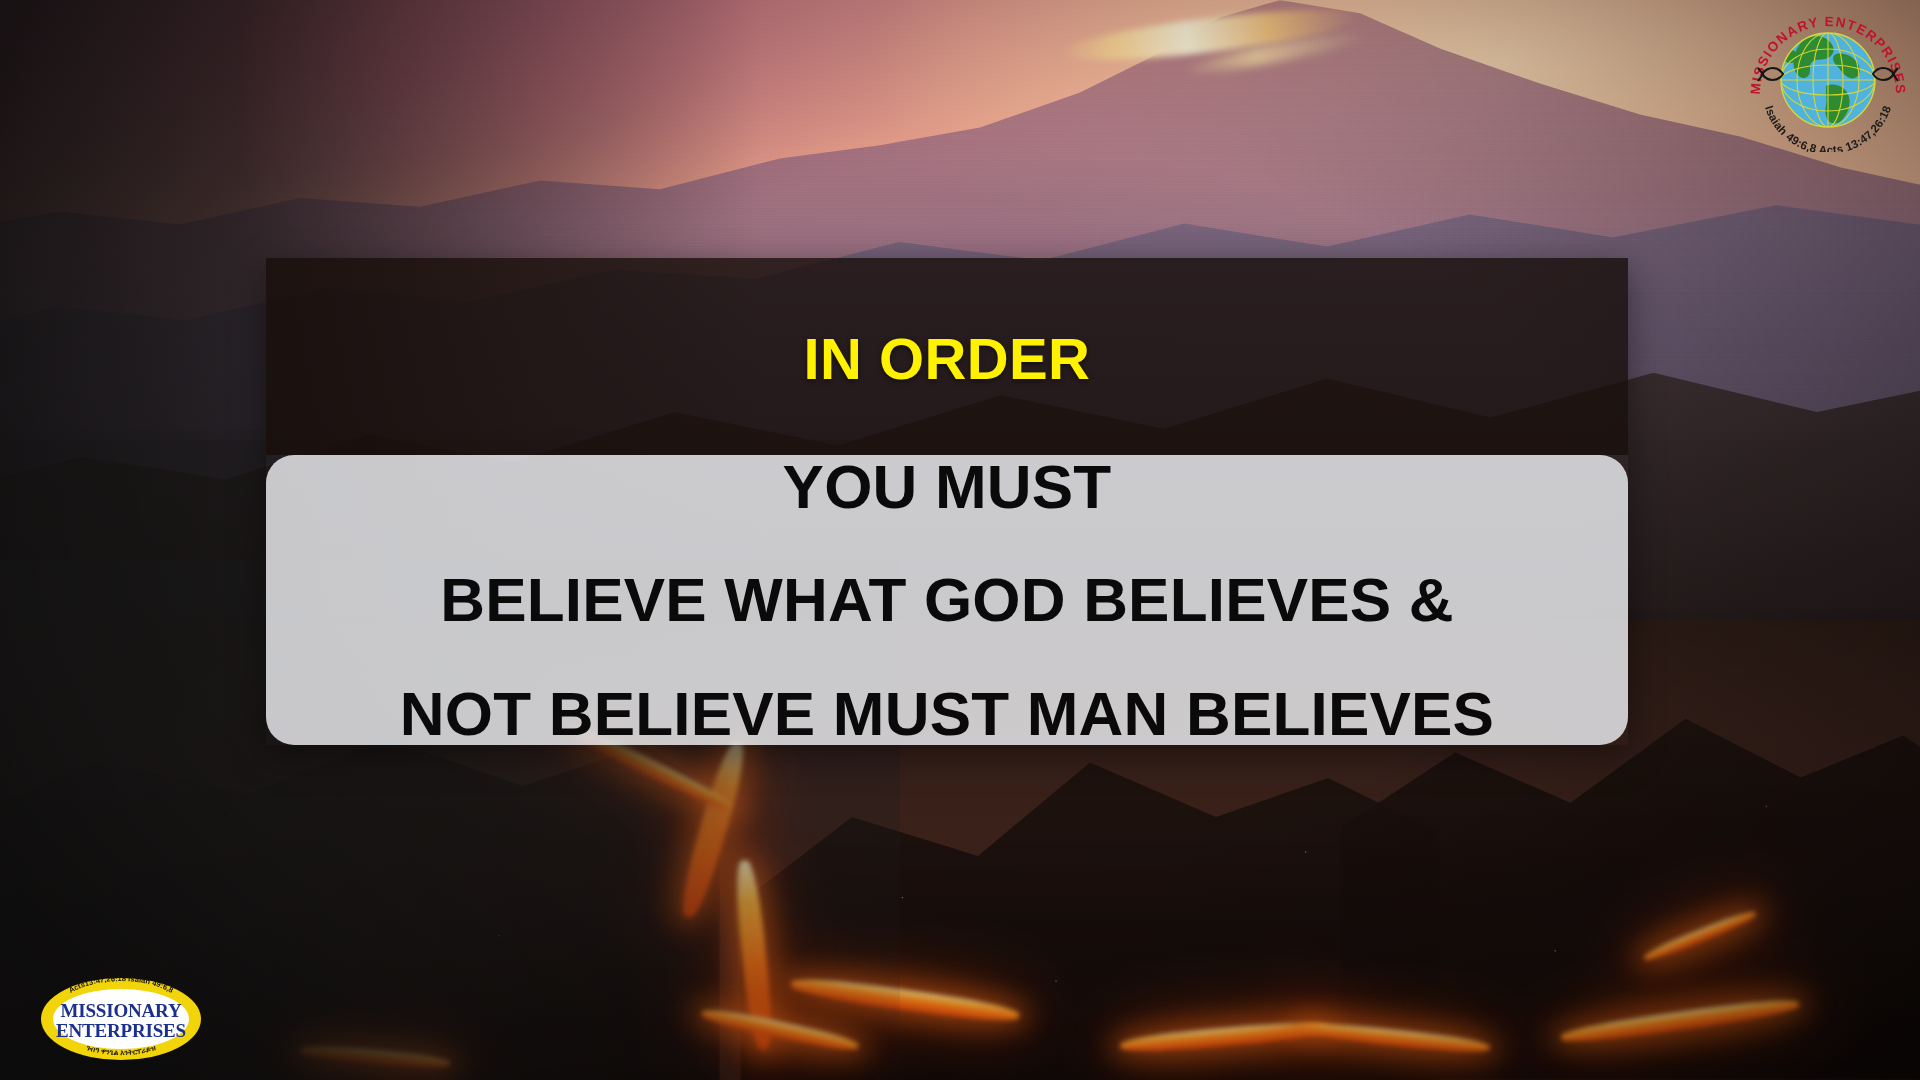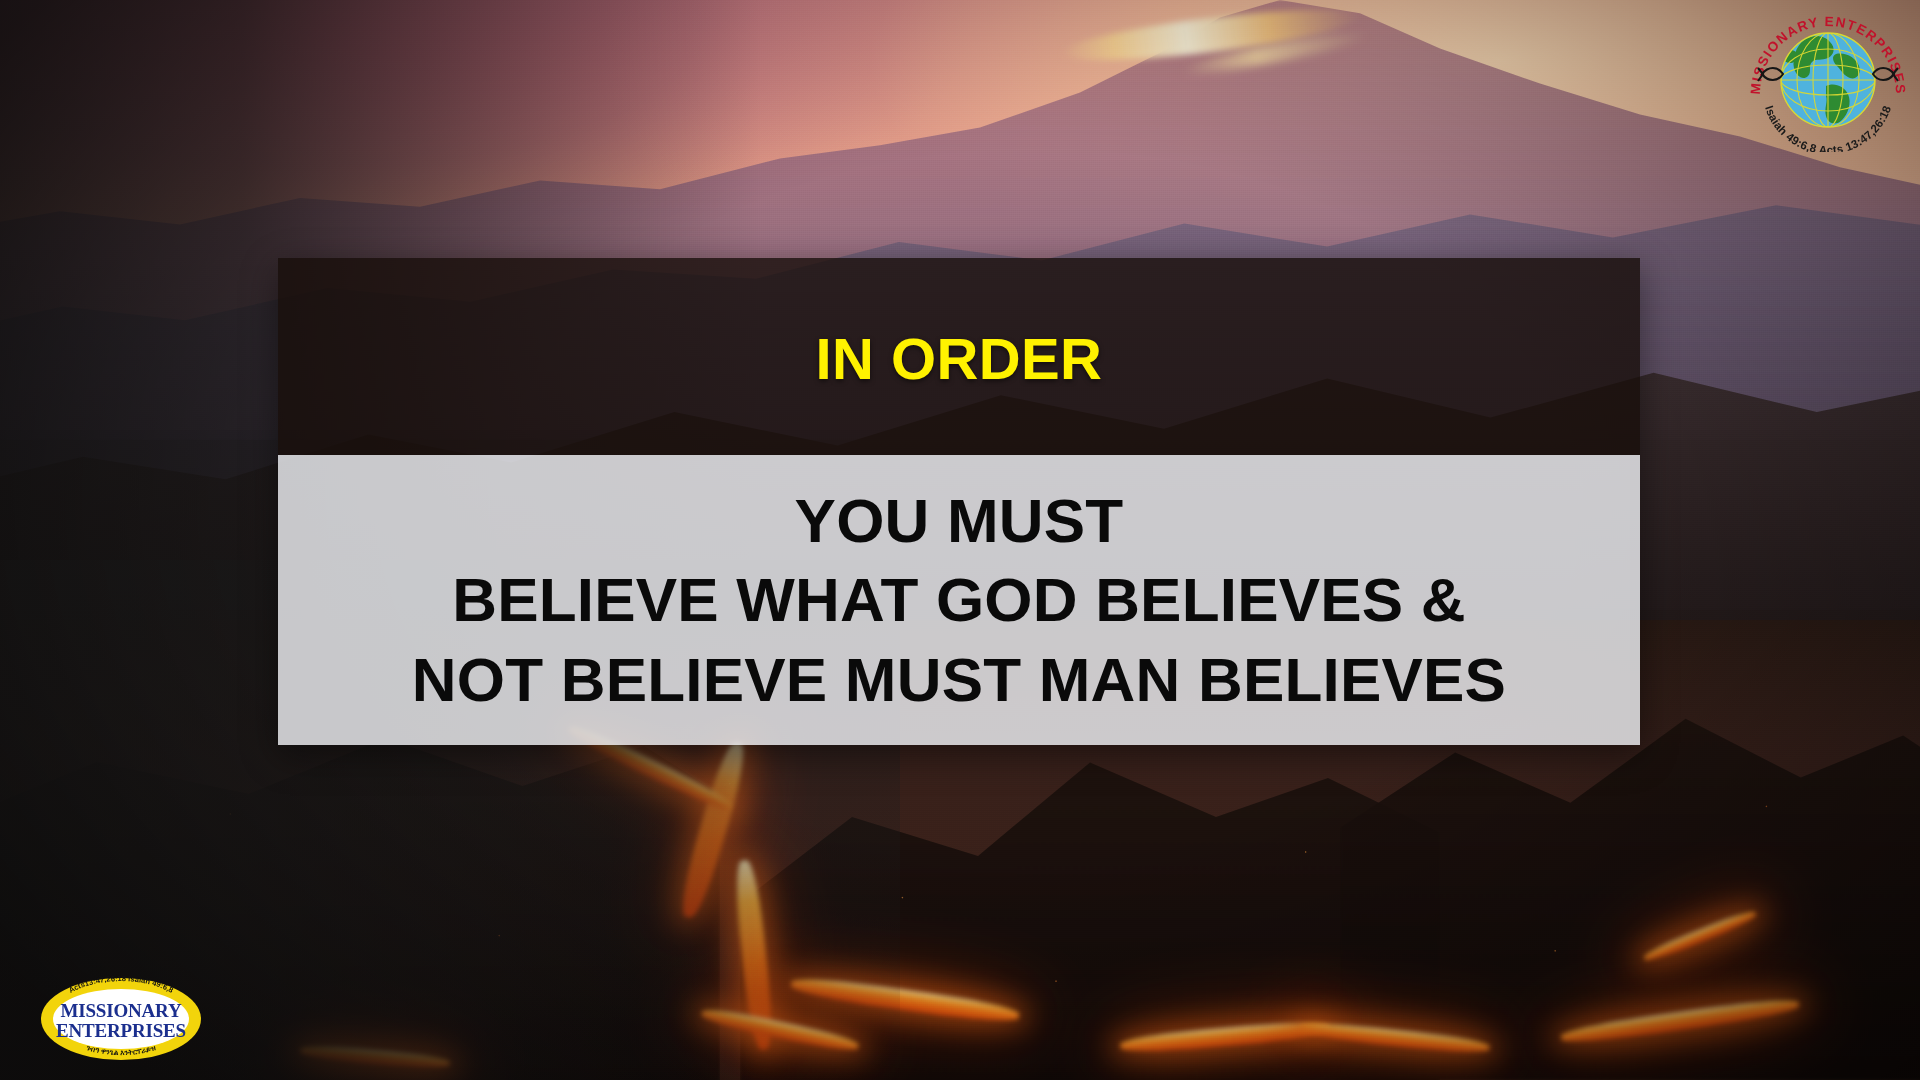--- a/index.html
+++ b/index.html
@@ -146,41 +146,42 @@
     background:linear-gradient(160deg, rgba(30,28,28,0.80) 0%, rgba(30,28,28,0.40) 55%, rgba(30,28,28,0) 100%);
   }
   .vignette {
     position:absolute; inset:0;
     background:radial-gradient(ellipse 1250px 820px at 54% 46%, rgba(0,0,0,0) 42%, rgba(0,0,0,0.30) 78%, rgba(0,0,0,0.52) 100%);
   }
 
   
   .panel-stack {
     position:absolute;
-    left:278px; top:258px;
+    left:266px; top:258px;
     width:1362px; height:487px;
     box-shadow:0 10px 34px rgba(0,0,0,0.45);
   }
 
   .panel-dark {
     position:relative;
     width:100%; height:197px;
     background:rgba(24,14,10,0.80);
     display:flex; flex-direction:column;
     align-items:center; justify-content:center;
     gap:6px;
     padding-top:4px;
   }
   .panel-light {
     position:relative;
     width:100%; height:290px;
     background:rgba(233,235,238,0.84);
     display:flex; flex-direction:column;
-    align-items:center; justify-content:center;
+    align-items:center; justify-content:space-between;
     gap:16px;
+    border-radius:28px;
   }
 
   .line-yellow {
     color:#FFF200;
     font-family:"Liberation Sans Narrow","Liberation Sans", sans-serif;
     font-weight:700;
     font-size:58px;
     line-height:1.02;
     letter-spacing:0.4px;
     white-space:nowrap;

